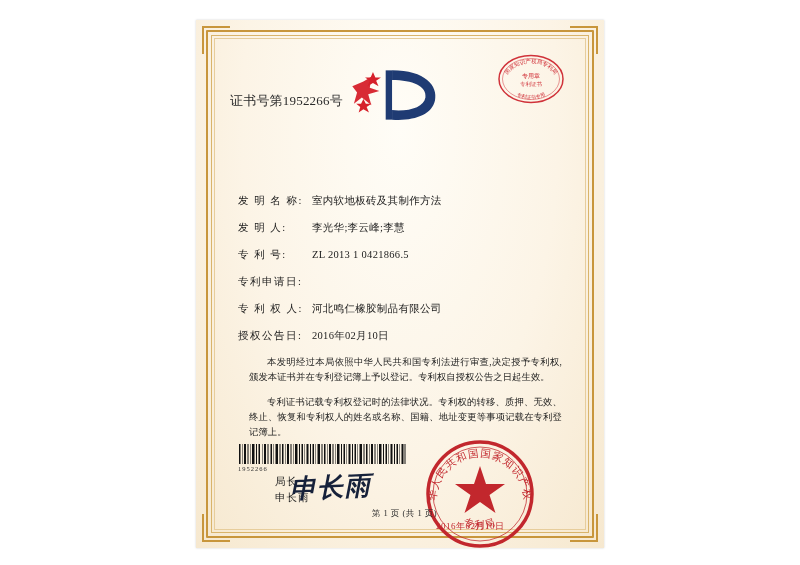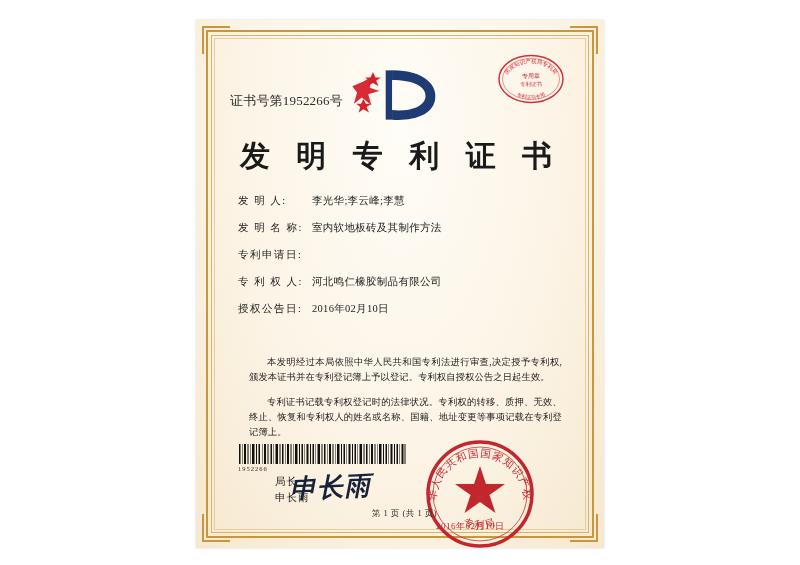--- a/index.html
+++ b/index.html
@@ -273,30 +273,33 @@
       </svg>
 
       <svg class="logo" viewBox="0 0 120 78">
         <path d="M42 8 L42 70 L50 70 L50 8 Z" fill="#1f3b73"></path>
         <path d="M50 8 C 92 8, 108 28, 104 46 C 100 64, 78 72, 50 70 L50 58 C 72 60, 90 54, 92 42 C 94 28, 76 20, 50 20 Z" fill="#1f3b73"></path>
         <path d="M14 22 L24 16 L22 30 L34 34 L20 38 L24 52 L12 42 L2 50 L6 36 L0 28 Z" fill="#d6202a" opacity="0.95"></path>
         <polygon points="26,10 29,17 36,17 30,21 33,28 26,24 19,28 22,21 16,17 23,17" fill="#d6202a"></polygon>
         <polygon points="14,44 17,50 24,50 18,54 21,61 14,57 8,61 10,54 5,50 11,50" fill="#d6202a"></polygon>
       </svg>
 
-      <div class="title">发 明 专 利 证 书</div>
 
       <div class="fields">
+        <div class="field-row">
+          <span class="field-label">发 明 名 称:</span>
+          <span class="field-value">室内软地板砖及其制作方法</span>
+        </div>
         <div class="field-row">
           <span class="field-label">发 明 人:</span>
           <span class="field-value">李光华;李云峰;李慧</span>
         </div>
         <div class="field-row">
-          <span class="field-label">发 明 名 称:</span>
-          <span class="field-value">室内软地板砖及其制作方法</span>
+          <span class="field-label">专 利 号:</span>
+          <span class="field-value">ZL 2013 1 0421866.5</span>
         </div>
         <div class="field-row">
           <span class="field-label">专利申请日:</span>
         </div>
         <div class="field-row">
           <span class="field-label">专 利 权 人:</span>
           <span class="field-value">河北鸣仁橡胶制品有限公司</span>
         </div>
         <div class="field-row">
           <span class="field-label">授权公告日:</span>

